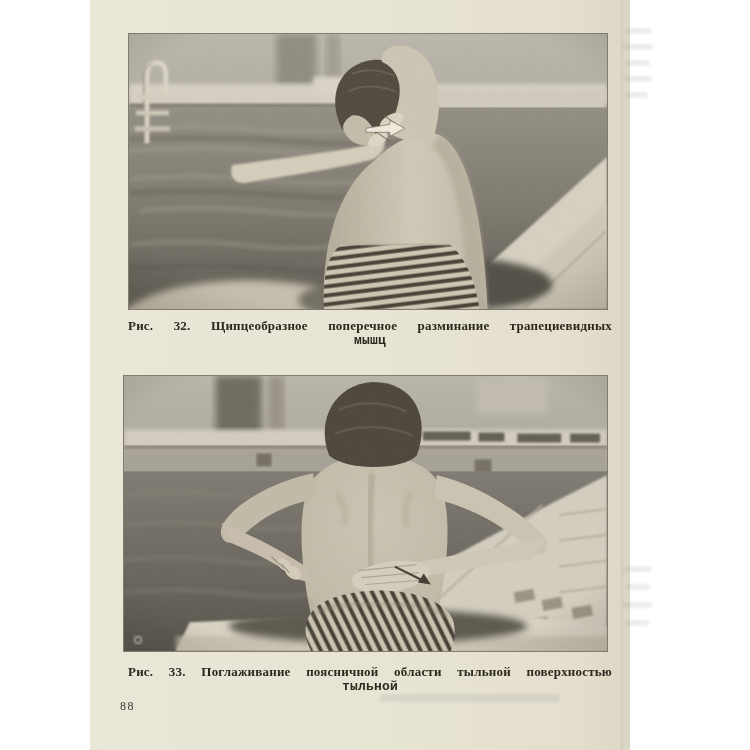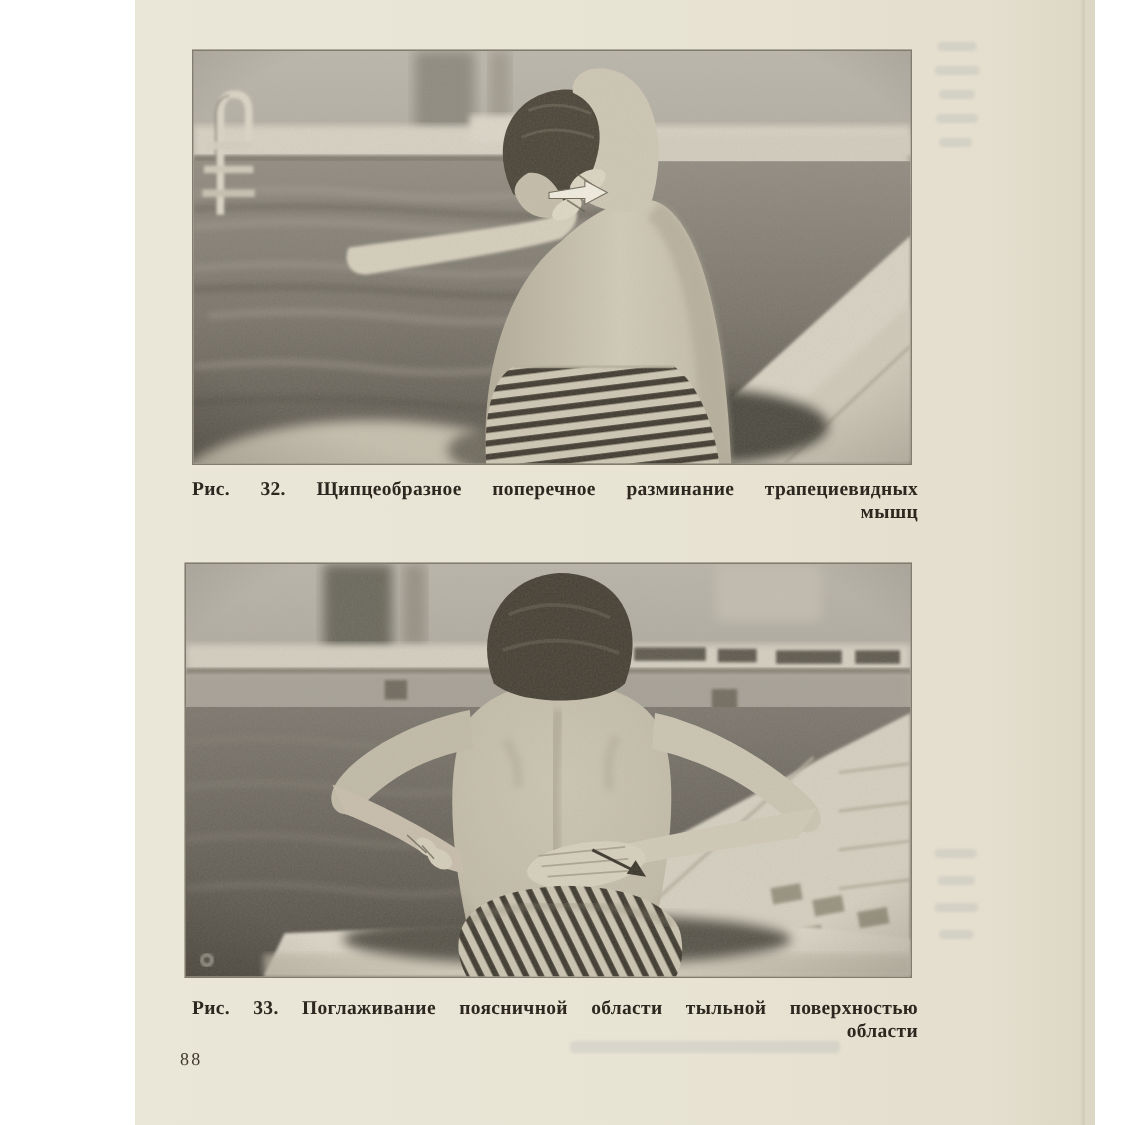--- a/index.html
+++ b/index.html
@@ -1,32 +1,32 @@
 <!DOCTYPE html>
 <html><head>
 <meta charset="utf-8">
 <style>
   html,body{margin:0;padding:0;background:#ffffff;}
   .stage{position:relative;width:750px;height:750px;background:#ffffff;overflow:hidden;
          font-family:"Liberation Serif", serif;}
-  .page{position:absolute;left:90px;top:0;width:640px;height:750px;
+  .page{position:absolute;left:90px;top:0;width:540px;height:750px;
         background:linear-gradient(90deg,#eae6d8 0%,#e8e4d4 55%,#e3decd 90%,#dcd7c5 100%);}
   .page::after{content:"";position:absolute;right:6px;top:0;width:4px;height:100%;
         background:linear-gradient(90deg,rgba(120,112,92,0) 0%,rgba(120,112,92,.12) 60%,rgba(120,112,92,0) 100%);}
   .photo{position:absolute;border:1px solid rgba(86,80,63,.55);box-sizing:border-box;
          background:#b5b1a6;}
   .photo svg{display:block;width:100%;height:100%;}
   .photo-fig32{left:38px;top:33px;width:480px;height:277px;}
   .photo-fig33{left:33px;top:375px;width:485px;height:277px;}
   .caption{position:absolute;left:38px;width:484px;color:#2c2820;font-weight:700;
            font-size:13px;line-height:14.5px;letter-spacing:.2px;}
   .caption-fig32{top:319px;}
   .caption-fig33{top:665px;}
   .cap-l1{text-align:justify;text-align-last:justify;word-spacing:1.5px;}
-  .cap-l2{text-align:right;margin-top:.5px;}
+  .cap-l2{text-align:center;margin-top:.5px;font-family:Liberation Mono, monospace;}
   .page-number{position:absolute;left:30px;top:699px;font-size:12px;color:#3e392f;
                letter-spacing:1.5px;}
   .ghost-line{position:absolute;background:rgba(118,128,150,.14);filter:blur(1.2px);
               border-radius:3px;height:6px;}
 </style>
 </head>
 <body>
 
 <div class="stage">
   <div class="page">
@@ -285,21 +285,21 @@
 
         <circle cx="14" cy="266" r="3.5" fill="none" stroke="#d8d3c4" stroke-width="1.5" filter="url(#bB1)"></circle>
 
         <rect width="485" height="277" filter="url(#bGrain)" opacity=".35"></rect>
         <rect width="485" height="277" fill="url(#bVig)"></rect>
       </svg>
     </div>
 
     <div class="caption caption-fig33">
       <div class="cap-l1">Рис. 33. Поглаживание поясничной области тыльной поверхностью</div>
-      <div class="cap-l2">области</div>
+      <div class="cap-l2">тыльной</div>
     </div>
 
     <div>
       <div class="ghost-line" style="left:535px;top:28px;width:26px;"></div>
       <div class="ghost-line" style="left:533px;top:44px;width:30px;"></div>
       <div class="ghost-line" style="left:536px;top:60px;width:24px;"></div>
       <div class="ghost-line" style="left:534px;top:76px;width:28px;"></div>
       <div class="ghost-line" style="left:536px;top:92px;width:22px;"></div>
       <div class="ghost-line" style="left:533px;top:566px;width:28px;"></div>
       <div class="ghost-line" style="left:535px;top:584px;width:25px;"></div>

